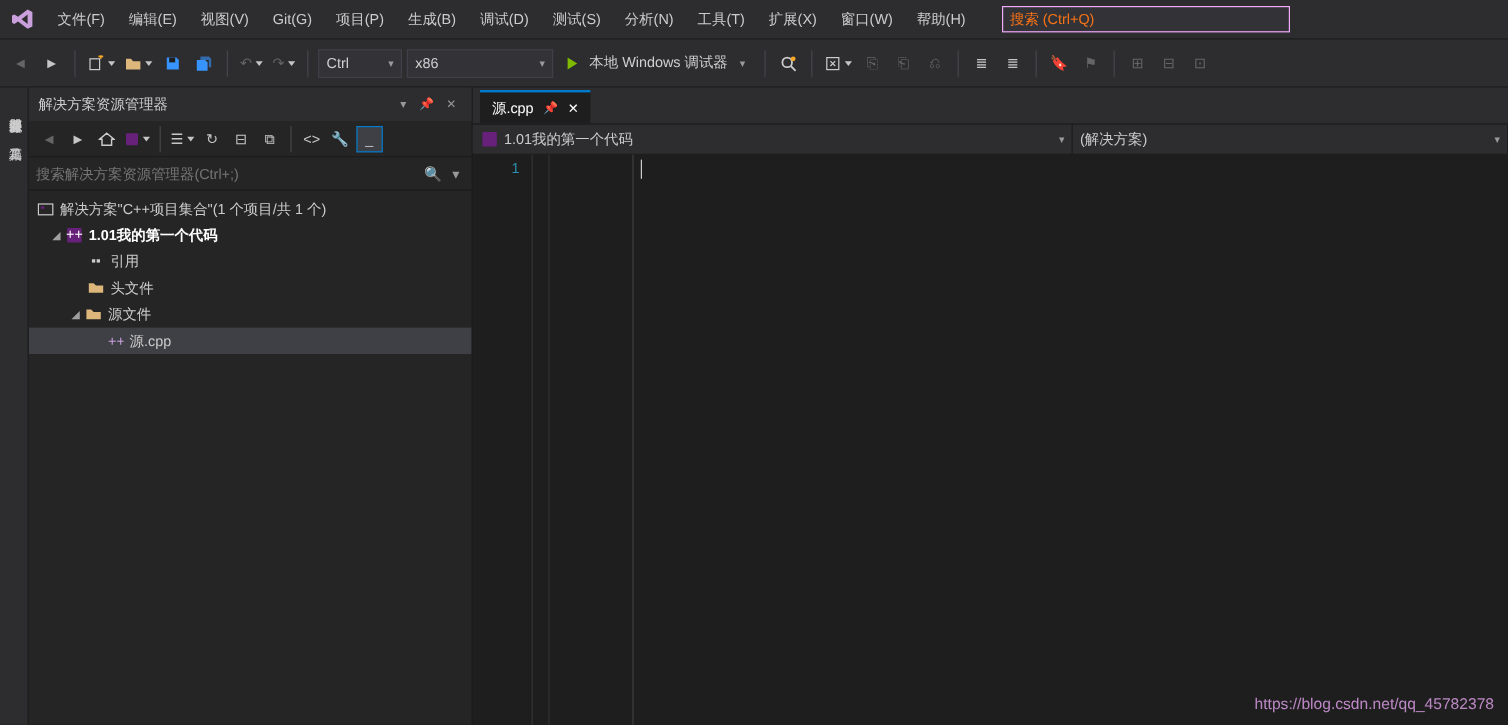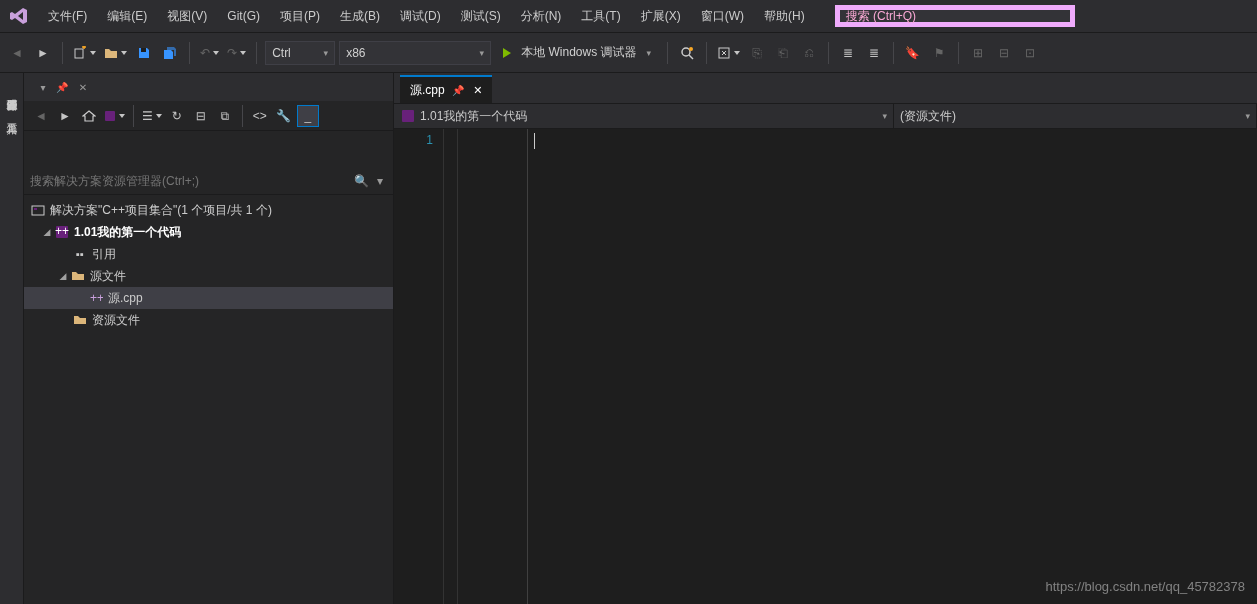--- a/index.html
+++ b/index.html
@@ -2,21 +2,21 @@
 <html><head>
 <meta charset="utf-8">
 <style>
 * { margin:0; padding:0; box-sizing:border-box; font-family:"Microsoft YaHei","Segoe UI",sans-serif; font-size:12px; user-select:none; }
 body { width:1257px; height:604px; background:#1e1e1e; color:#d0d0d0; overflow:hidden; position:relative; }
 
 
 .menubar { height:30px; background:#2d2d30; display:flex; align-items:center; padding:16px 6px; border-bottom:1px solid #1b1b1c; }
 .logo { width:26px; height:26px; display:flex; align-items:center; justify-content:center; margin-right:6px; }
 .menu-item { padding:0 10px; height:30px; display:flex; align-items:center; cursor:pointer; color:#cccccc; }
-.searchbox { flex:1; margin-left:20px; max-width:240px; height:22px; background:#333337; border:5px solid #f0abfc; color:#f9a8d4; padding:0 6px; display:flex; align-items:center; }
+.searchbox { flex:1; margin-left:20px; max-width:240px; height:22px; background:#333337; border:1px solid #f0abfc; color:#f97316; padding:0 6px; display:flex; align-items:center; }
 
 
 .toolbar { height:40px; background:#2d2d30; display:flex; align-items:center; padding:0 6px; gap:4px; border-bottom:1px solid #1b1b1c; }
 .tbtn { min-width:22px; height:24px; display:flex; align-items:center; justify-content:center; cursor:pointer; color:#c5c5c5; padding:0 2px; position:relative; }
 .tbtn.disabled { color:#656565; }
 .dd-arr::after { content:""; border-left:3px solid transparent; border-right:3px solid transparent; border-top:4px solid #c5c5c5; margin-left:3px; }
 .sep { width:1px; height:22px; background:#46464a; margin:0 4px; }
 .combo { height:24px; background:#333337; border:1px solid #3f3f46; color:#d0d0d0; display:flex; align-items:center; padding:0 6px; cursor:pointer; }
 .combo .arr { margin-left:auto; font-size:9px; color:#999; }
 .startbtn { height:24px; display:flex; align-items:center; padding:0 8px; cursor:pointer; gap:10px; }
@@ -30,21 +30,21 @@
 .vside-item { writing-mode:vertical-rl; padding:8px 2px; cursor:pointer; color:#cccccc; font-size:11px; }
 
 
 .panel { width:370px; background:#252526; border-right:1px solid #1b1b1c; display:flex; flex-direction:column; }
 .panel-head { height:28px; background:#2d2d30; display:flex; align-items:center; padding:0 8px; color:#cccccc; }
 .panel-head-title { flex:1; }
 .panel-head .hbtn { width:18px; height:18px; display:flex; align-items:center; justify-content:center; cursor:pointer; color:#999; margin-left:2px; font-size:10px; }
 .panel-tb { height:30px; display:flex; align-items:center; padding:0 6px; gap:2px; border-bottom:1px solid #1b1b1c; }
 .panel-tb .tbtn { min-width:22px; height:22px; }
 .panel-tb .tbtn.active { background:#3f3f46; border:1px solid #007acc; }
-.panel-search { height:28px; display:flex; align-items:center; padding:0 6px; border-bottom:1px solid #1b1b1c;margin-top:36px; }
+.panel-search { height:28px; display:flex; align-items:center; padding:0 6px; border-bottom:1px solid #1b1b1c; }
 .panel-search input { flex:1; background:transparent; border:none; outline:none; color:#cccccc; font-size:12px; }
 .panel-search .sicon { color:#999; cursor:pointer; padding:0 4px; }
 
 .tree { flex:1; overflow:auto; padding-top:4px; }
 .tree-row { height:22px; display:flex; align-items:center; cursor:pointer; color:#cccccc; padding-right:6px; }
 .tree-row.sel { background:#3f3f46; }
 .tw { display:inline-block; width:14px; text-align:center; font-size:9px; color:#a0a0a0; }
 .ticon { width:16px; height:16px; margin-right:4px; display:flex; align-items:center; justify-content:center; font-size:11px; }
 .bold { font-weight:bold; color:#ffffff; }
 
@@ -57,21 +57,21 @@
 .navbar { height:26px; background:#2d2d30; display:flex; align-items:center; border-bottom:1px solid #1b1b1c; border-top:1px solid #1b1b1c; }
 .navcombo { flex:1; height:24px; background:#2d2d30; border-right:1px solid #1b1b1c; display:flex; align-items:center; padding:0 6px; cursor:pointer; color:#cccccc; }
 .navcombo .arr { margin-left:auto; font-size:9px; color:#999; }
 .code { flex:1; display:flex; background:#1e1e1e; position:relative; }
 .gutter { width:50px; text-align:right; padding:4px 10px 0 0; color:#2b91af; font-family:Consolas,monospace; font-size:13px; border-right:1px solid #333; }
 .codecol { flex:1; padding:4px 0 0 6px; font-family:Consolas,monospace; font-size:13px; position:relative; }
 .cursor { width:1px; height:16px; background:#cccccc; position:absolute; top:4px; left:6px; }
 .foldcol { width:14px; border-right:1px solid #333; }
 .margincol { width:70px; border-right:1px solid #404040; }
 
-.watermark { position:absolute; bottom:10px; right:12px; color:#a3a3a3; font-size:13px; opacity:0.75; pointer-events:none; }
+.watermark { position:absolute; bottom:10px; right:12px; color:#f0abfc; font-size:13px; opacity:0.75; pointer-events:none; }
 
 svg { display:block; }
 </style>
 </head>
 <body>
 
 <div class="menubar">
   <div class="logo">
     <svg width="20" height="20" viewBox="0 0 20 20">
         <path d="M14 2 L18 4 V16 L14 18 L6 12 L3 14 L1 13 V7 L3 6 L6 8 L14 2 Z M14 6 L9 10 L14 14 Z" fill="#c9a0dc"></path>
@@ -121,21 +121,21 @@
       </svg>
   </div>
   <div class="sep"></div>
   <div class="tbtn disabled dd-arr">↶</div>
   <div class="tbtn disabled dd-arr">↷</div>
   <div class="sep"></div>
   <div class="combo" style="width:70px">
       <span>Ctrl</span>
       <span class="arr">▾</span>
     </div>
-  <div class="combo" style="width:152px">
+  <div class="combo" style="width:122px">
       <span>x86</span>
       <span class="arr">▾</span>
     </div>
   <div class="startbtn">
       <span class="play"></span>
       <span>本地 Windows 调试器</span>
       <span style="font-size:9px;color:#999">▾</span>
     </div>
   <div class="sep"></div>
   <div class="tbtn">
@@ -169,20 +169,21 @@
 
 <div class="main">
 
   <div class="vside">
     <div class="vside-item">服务器资源管理器</div>
     <div class="vside-item">工具箱</div>
   </div>
 
   <div class="panel">
     <div class="panel-head">
+      <span class="panel-head-title">解决方案资源管理器</span>
       <span class="hbtn">▾</span>
       <span class="hbtn">📌</span>
       <span class="hbtn">✕</span>
     </div>
     <div class="panel-tb">
       <div class="tbtn disabled">◄</div>
       <div class="tbtn">►</div>
       <div class="tbtn">
           <svg width="14" height="14" viewBox="0 0 14 14">
             <path d="M7 2 L13 7 H11 V12 H3 V7 H1 Z" fill="none" stroke="#cccccc" stroke-width="1.2"></path>
@@ -225,44 +226,44 @@
               <rect x="1" y="1" width="12" height="12" fill="#68217a" rx="1"></rect>
               <text x="7" y="10" font-size="8" text-anchor="middle" fill="#fff">++</text>
             </svg>
           </span>
         <span class="bold">1.01我的第一个代码</span>
       </div>
       <div class="tree-row" style="padding-left:48px">
         <span class="ticon">▪▪</span>
         <span>引用</span>
       </div>
+      <div class="tree-row" style="padding-left:48px">
+        <span class="ticon">
+            <svg width="14" height="14" viewBox="0 0 14 14">
+              <path d="M1 3 H5 L7 5 H13 V11 H1 Z" fill="#dcb67a"></path>
+            </svg>
+          </span>
+        <span>头文件</span>
+      </div>
       <div class="tree-row" style="padding-left:32px">
         <span class="tw">◢</span>
         <span class="ticon">
             <svg width="14" height="14" viewBox="0 0 14 14">
               <path d="M1 3 H5 L7 5 H13 V11 H1 Z" fill="#dcb67a"></path>
             </svg>
           </span>
         <span>源文件</span>
       </div>
       <div class="tree-row sel" style="padding-left:64px">
         <span class="ticon">
             <svg width="14" height="14" viewBox="0 0 14 14">
               <text x="1" y="11" font-size="9" fill="#c9a0dc">++</text>
             </svg>
           </span>
         <span>源.cpp</span>
-      </div>
-      <div class="tree-row" style="padding-left:48px">
-        <span class="ticon">
-            <svg width="14" height="14" viewBox="0 0 14 14">
-              <path d="M1 3 H5 L7 5 H13 V11 H1 Z" fill="#dcb67a"></path>
-            </svg>
-          </span>
-        <span>资源文件</span>
       </div>
     </div>
   </div>
 
   <div class="editor">
     <div class="tabbar">
       <div class="tab">
         <span>源.cpp</span>
         <span class="pin">📌</span>
         <span class="x">✕</span>
@@ -272,21 +273,21 @@
       <div class="navcombo" style="flex:0 0 500px">
         <span class="ticon">
             <svg width="14" height="14" viewBox="0 0 14 14">
               <rect x="1" y="1" width="12" height="12" fill="#68217a" rx="1"></rect>
             </svg>
           </span>
         <span>1.01我的第一个代码</span>
         <span class="arr">▾</span>
       </div>
       <div class="navcombo">
-        <span>(资源文件)</span>
+        <span>(解决方案)</span>
         <span class="arr">▾</span>
       </div>
     </div>
     <div class="code">
       <div class="gutter">
           <div>1</div>
         </div>
       <div class="foldcol"></div>
       <div class="margincol"></div>
       <div class="codecol">

